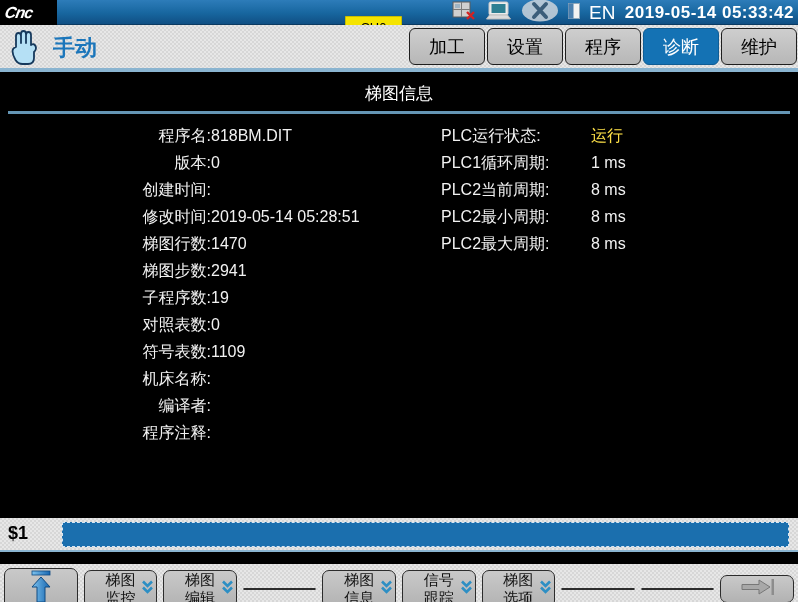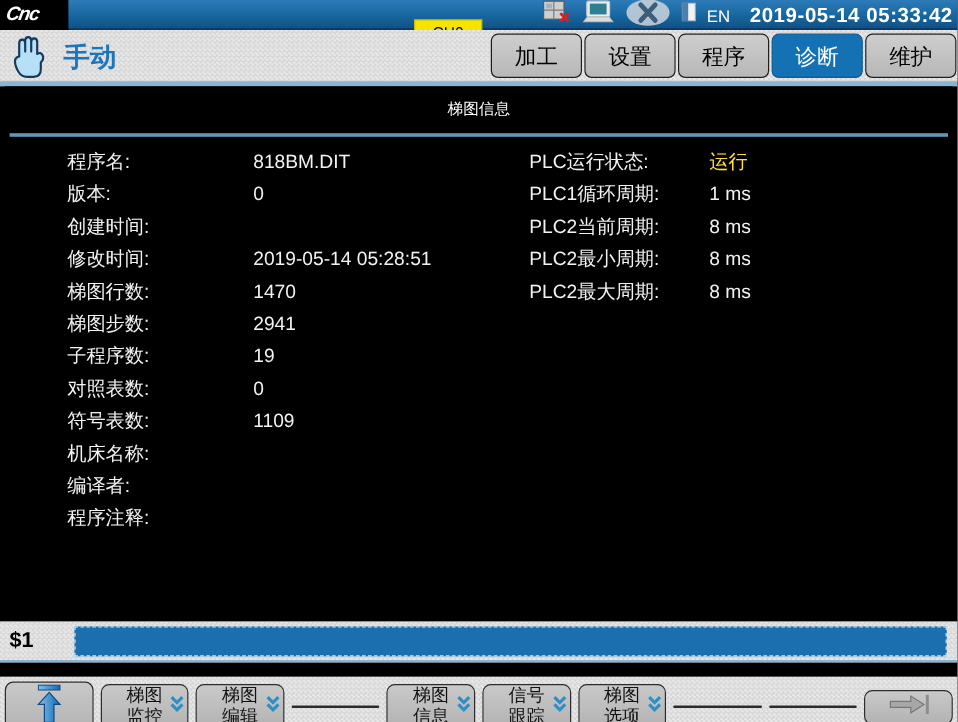--- a/index.html
+++ b/index.html
@@ -21,47 +21,47 @@
   .logo-box { position:absolute; left:0; top:0; width:57px; height:25px; background:#000;
     display:flex; align-items:center; padding-left:5px; }
   .logo-text { color:#fff; font-style:italic; font-weight:bold; font-size:16px;
     letter-spacing:-1px; transform:skewX(-10deg); }
   .ch0-badge { position:absolute; left:345px; top:0; width:57px; height:22px;
     background:#f5e400; border-radius:0 0 3px 3px; border:1px solid #c9bd00;
     display:flex; align-items:center; justify-content:center;
     font-size:13px; color:#000;margin-top:16px; }
   .top-icons { position:absolute; left:452px; top:0; height:25px;
     display:flex; align-items:center; gap:9px; }
-  .lang { color:#fff; font-size:14px;text-align:center; }
+  .lang { color:#fff; font-size:19px;text-align:center; }
   .datetime { position:absolute; right:4px; top:0; height:22px; line-height:25px;
     color:#fff; font-size:17px; font-weight:bold; letter-spacing:0.5px; }
 
   
   .modebar { position:absolute; top:25px; left:0; width:798px; height:43px; }
   .hand-wrap { position:absolute; left:7px; top:2px; }
   .mode-label { position:absolute; left:53px; top:8px; font-size:22px; font-weight:bold;
     color:#1b76bb; }
   .tabs { position:absolute; right:1px; top:3px; display:flex; gap:2px; }
   .tab { width:76px; height:37px; background:linear-gradient(180deg,#cecece,#b7b7b7);
     border:1px solid #1e1e1e; border-radius:6px; color:#000; font-size:18px;
     display:flex; align-items:center; justify-content:center; cursor:pointer; }
   .tab.active { background:#1472b4; color:#fff; border-color:#0f5c94; }
 
   .sep-line { position:absolute; top:68px; left:0; width:798px; height:4px; background:#8ab4d0; }
 
   
   .panel { position:absolute; top:72px; left:4px; width:790px; height:446px; background:#000; }
   .panel-title { position:absolute; top:10px; left:0; width:100%; text-align:center;
-    color:#fff; font-size:13px; }
+    color:#fff; font-size:17px; }
   .panel-underline { position:absolute; top:39px; left:4px; right:4px; height:3px; background:#6596b5; }
   .rows { position:absolute; top:50px; }
   .rows.left { left:52px; }
   .rows.right { left:437px; }
   .row { height:27px; line-height:27px; display:flex; font-size:16px; color:#f2f2f2; white-space:pre; }
-  .rows.left .lbl { width:155px; }
+  .rows.left .lbl { width:155px;text-align:right; }
   .rows.right .lbl { width:150px; }
   .val.green { color:#fde047; }
 
   
   .cmdrow { position:absolute; top:518px; left:0; width:798px; height:34px;
     border-bottom:2px solid #8ab4d0; }
   .prompt { position:absolute; left:8px; top:5px; font-size:18px; font-weight:bold; color:#000; }
   .cmdbar { position:absolute; left:62px; top:4px; right:9px; height:25px;
     background:#1b6fae; border:1px dashed #d8e6f2; }
 

